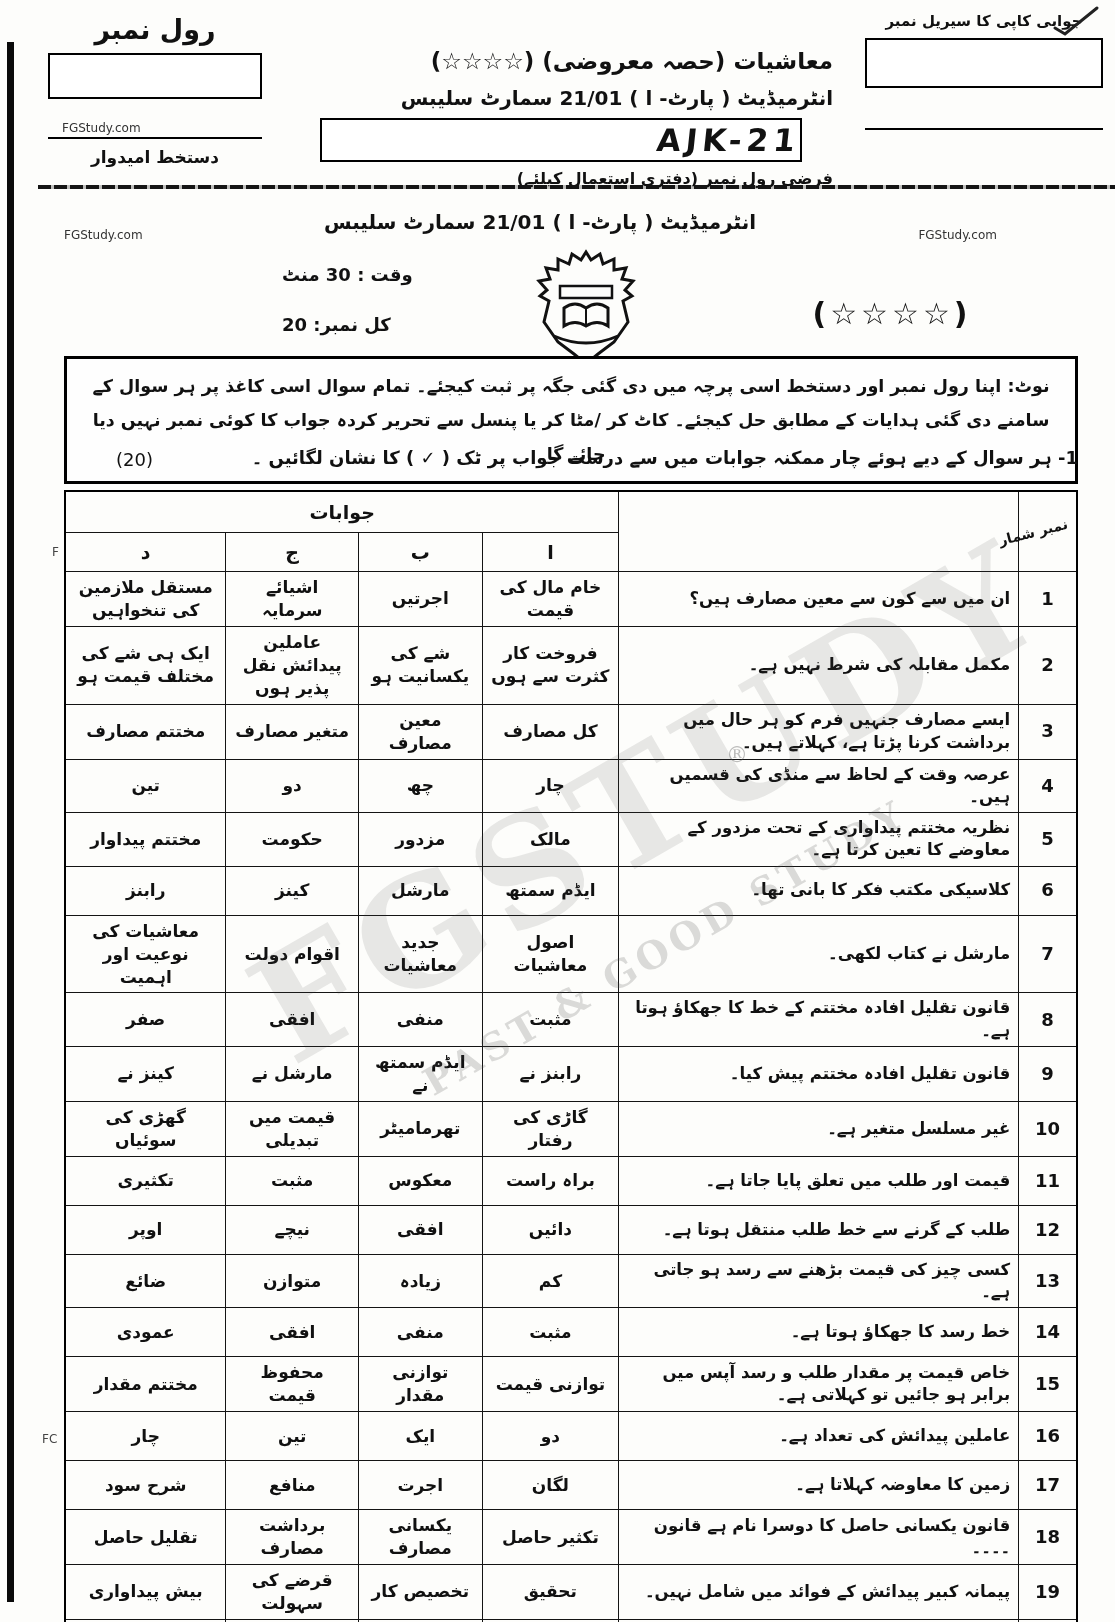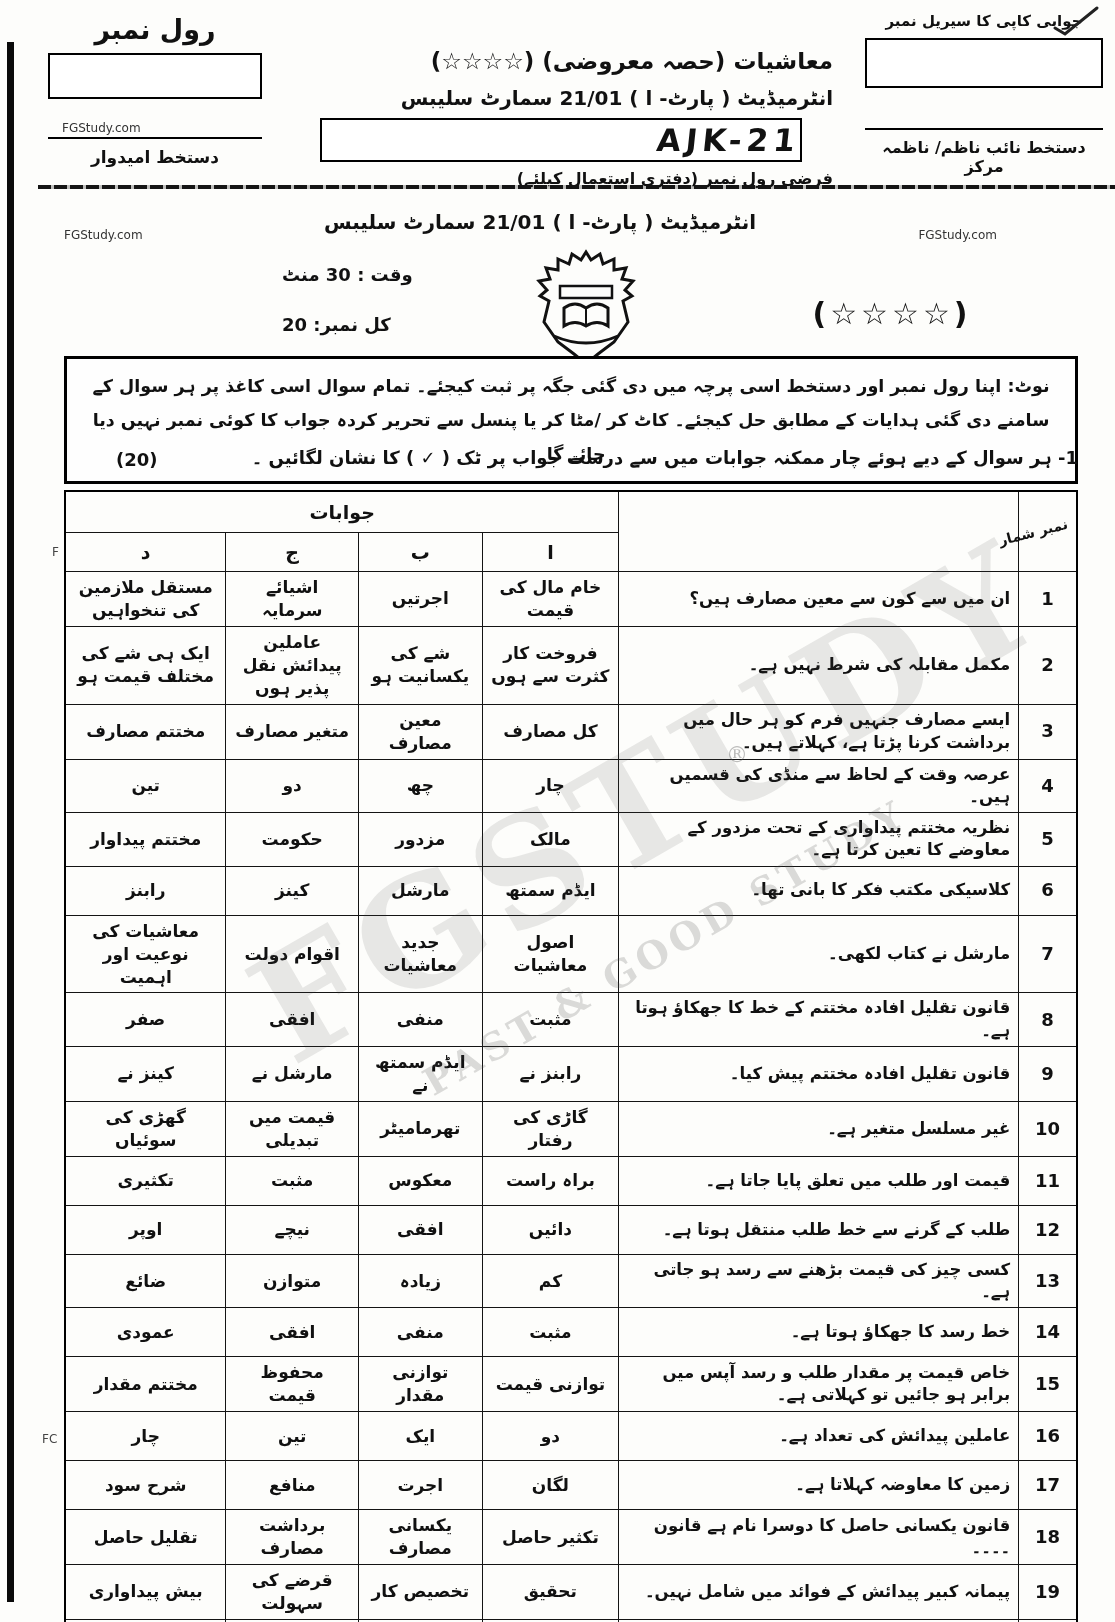--- a/index.html
+++ b/index.html
@@ -50,21 +50,21 @@
   .crest{position:absolute;left:534px;top:50px;}
 
   
   .note-box{position:absolute;top:356px;left:64px;width:1014px;box-sizing:border-box;
     border:3px solid #000;padding:10px 10px;font-size:17.5px;font-weight:800;
     text-align:center;line-height:1.95;background:#fefefe;}
 
   
   .instruction{position:absolute;top:447px;left:64px;width:1014px;direction:rtl;
     font-size:18px;font-weight:800;text-align:right;}
-  .instr-marks{position:absolute;left:52px;top:2px;direction:ltr;font-size:18px;font-weight:700;}
+  .instr-marks{position:absolute;left:52px;top:2px;direction:ltr;font-size:18px;font-weight:400;}
 
   
   table.mcq{position:absolute;top:490px;left:64px;width:1014px;border-collapse:collapse;
     table-layout:fixed;direction:rtl;background:transparent;}
   .mcq th,.mcq td{border:1.7px solid #141414;padding:4px 8px;vertical-align:middle;}
   .mcq thead th{font-weight:800;}
   .mcq .serial-h span{display:inline-block;transform:rotate(-14deg);font-size:14px;white-space:nowrap;}
   .mcq .answers-h{font-size:19px;height:32px;}
   .mcq .letter-h{font-size:19px;height:30px;text-align:center;}
   .mcq td{height:40px;font-size:17px;font-weight:700;line-height:1.35;}
@@ -105,21 +105,20 @@
     <div class="dummy-roll" dir="rtl">فرضی رول نمبر (دفتری استعمال کیلئے)</div>
   </div>
 
   <div class="th-right">
     <svg class="tick-mark" width="52" height="34" viewBox="0 0 52 34">
       <path d="M6,24 L16,30 L48,4" fill="none" stroke="#222" stroke-width="3" stroke-linecap="round"></path>
     </svg>
     <div class="serial-label" dir="rtl">جوابی کاپی کا سیریل نمبر</div>
     <div class="serial-box"></div>
     <div class="sign-line"></div>
-    <div class="sign-label" dir="rtl">دستخط نائب ناظم/ ناظمہ مرکز</div>
   </div>
 
   <div class="sep-line"></div>
 
   <div class="title-block">
     <div class="tb-site-left">FGStudy.com</div>
     <div class="tb-site-right">FGStudy.com</div>
     <div class="tb-exam" dir="rtl">انٹرمیڈیٹ ( پارٹ- ا ) 21/01 سمارٹ سلیبس</div>
     <div class="tb-stars">(☆☆☆☆)</div>
     <div class="tb-time" dir="rtl">وقت : 30 منٹ</div>

